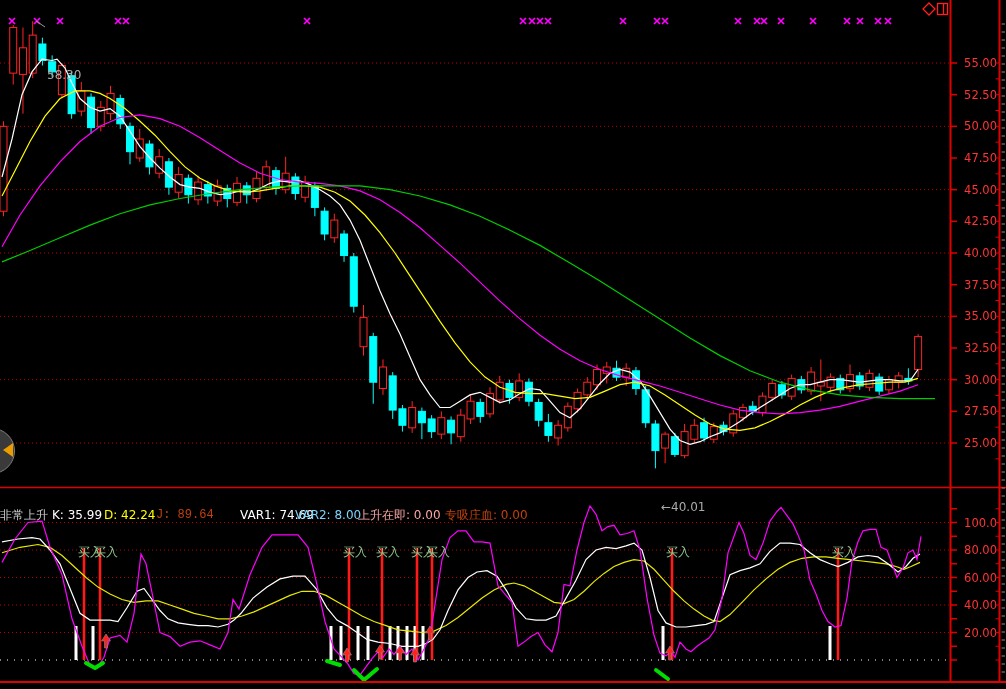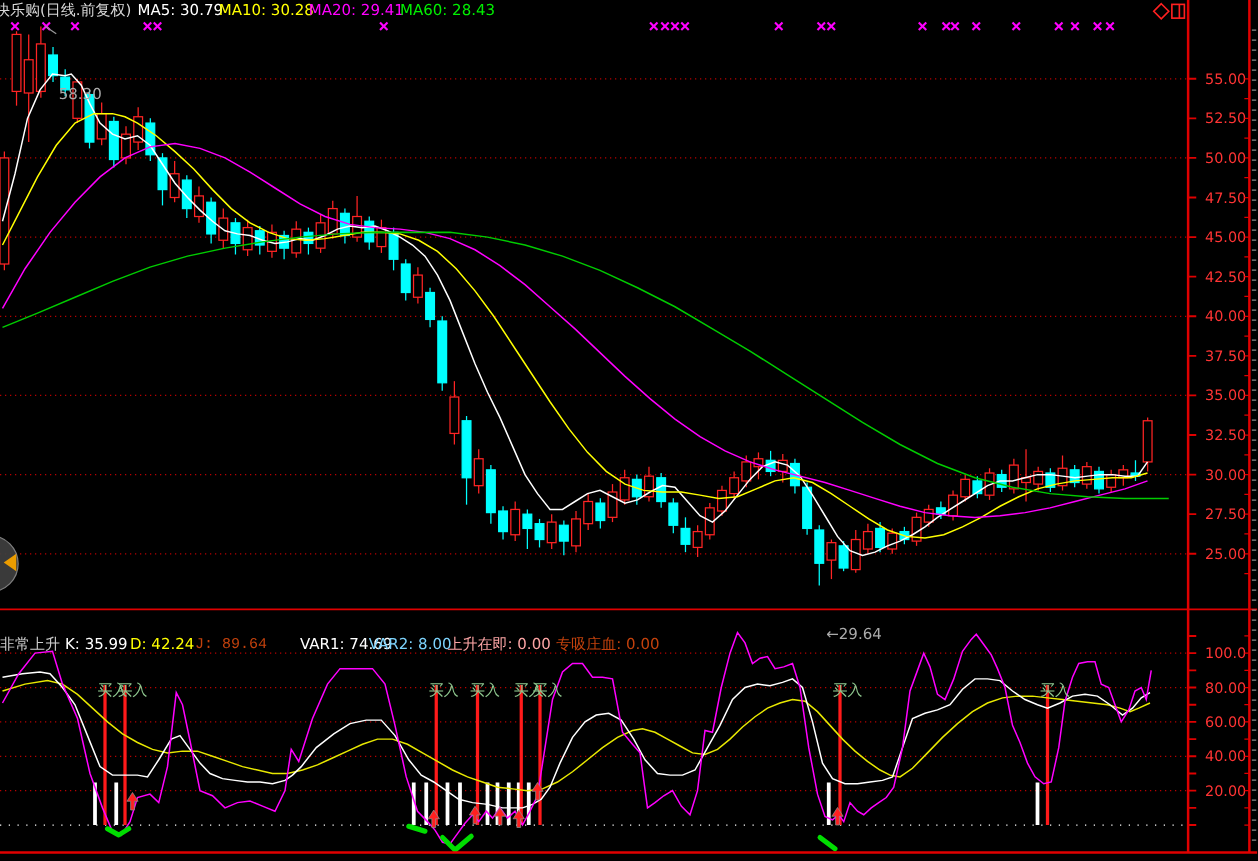--- a/index.html
+++ b/index.html
@@ -484,36 +484,32 @@
       <line x1="1001.5" x2="1005" y1="640" y2="640" stroke="#8a8a8a" stroke-width="1"></line>
       <line x1="1001.5" x2="1005" y1="648" y2="648" stroke="#8a8a8a" stroke-width="1"></line>
       <line x1="1001.5" x2="1005" y1="656" y2="656" stroke="#8a8a8a" stroke-width="1"></line>
       <line x1="1001.5" x2="1005" y1="664" y2="664" stroke="#8a8a8a" stroke-width="1"></line>
       <line x1="1001.5" x2="1005" y1="672" y2="672" stroke="#8a8a8a" stroke-width="1"></line>
       <polygon points="929,3 935,9 929,15 923,9" fill="none" stroke="#ff2020" stroke-width="1.3"></polygon>
       <rect x="937.5" y="3.5" width="10" height="11" fill="none" stroke="#ff2020" stroke-width="1.3"></rect>
       <line x1="943.5" x2="943.5" y1="3.5" y2="14.5" stroke="#ff2020" stroke-width="1.3"></line>
     </svg>
 
-  <div class="hdr">
-    <span class="title">快乐购(日线.前复权)</span>
-    <span id="maLabels"><span class="ma" style="left: 110px; color: rgb(255, 255, 255);">MA5: 30.79</span><span class="ma" style="left: 175px; color: rgb(255, 255, 0);">MA10: 30.28</span><span class="ma" style="left: 247px; color: rgb(255, 0, 255);">MA20: 29.41</span><span class="ma" style="left: 320px; color: rgb(0, 238, 0);">MA60: 28.43</span></span>
-  </div>
 
   <div class="indhdr" id="indHeader">
       <span style="left: 0px; color: rgb(204, 204, 204);">非常上升</span>
       <span style="left: 52px; color: rgb(255, 255, 255);">K: 35.99</span>
       <span style="left: 104px; color: rgb(255, 255, 0);">D: 42.24</span>
       <span style="left: 156px; color: #c2410c; font-family: Liberation Mono, monospace;">J: 89.64</span>
       <span style="left: 228px; color: rgb(255, 255, 255); margin-left: 12px;">VAR1: 74.69</span>
       <span style="left: 295px; color: #7dd3fc;">VAR2: 8.00</span>
       <span style="left: 358px; color: #fca5a5;">上升在即: 0.00</span>
       <span style="left: 445px; color: #c2410c;">专吸庄血: 0.00</span>
     </div>
 
   <span class="anno" id="annoPeak" style="left: 47px; top: 21px; color: rgb(170, 170, 170);">58.30</span>
-  <span class="anno" id="annoLow" style="left: 661px; top: 453px; color: rgb(170, 170, 170);">←29.64</span>
+  <span class="anno" id="annoLow" style="left: 661px; top: 453px; color: rgb(170, 170, 170);">←40.01</span>
 
   <div class="scrollbtn">
     <span class="tri"></span>
   </div>
 
 </div>
 
 </body></html>

